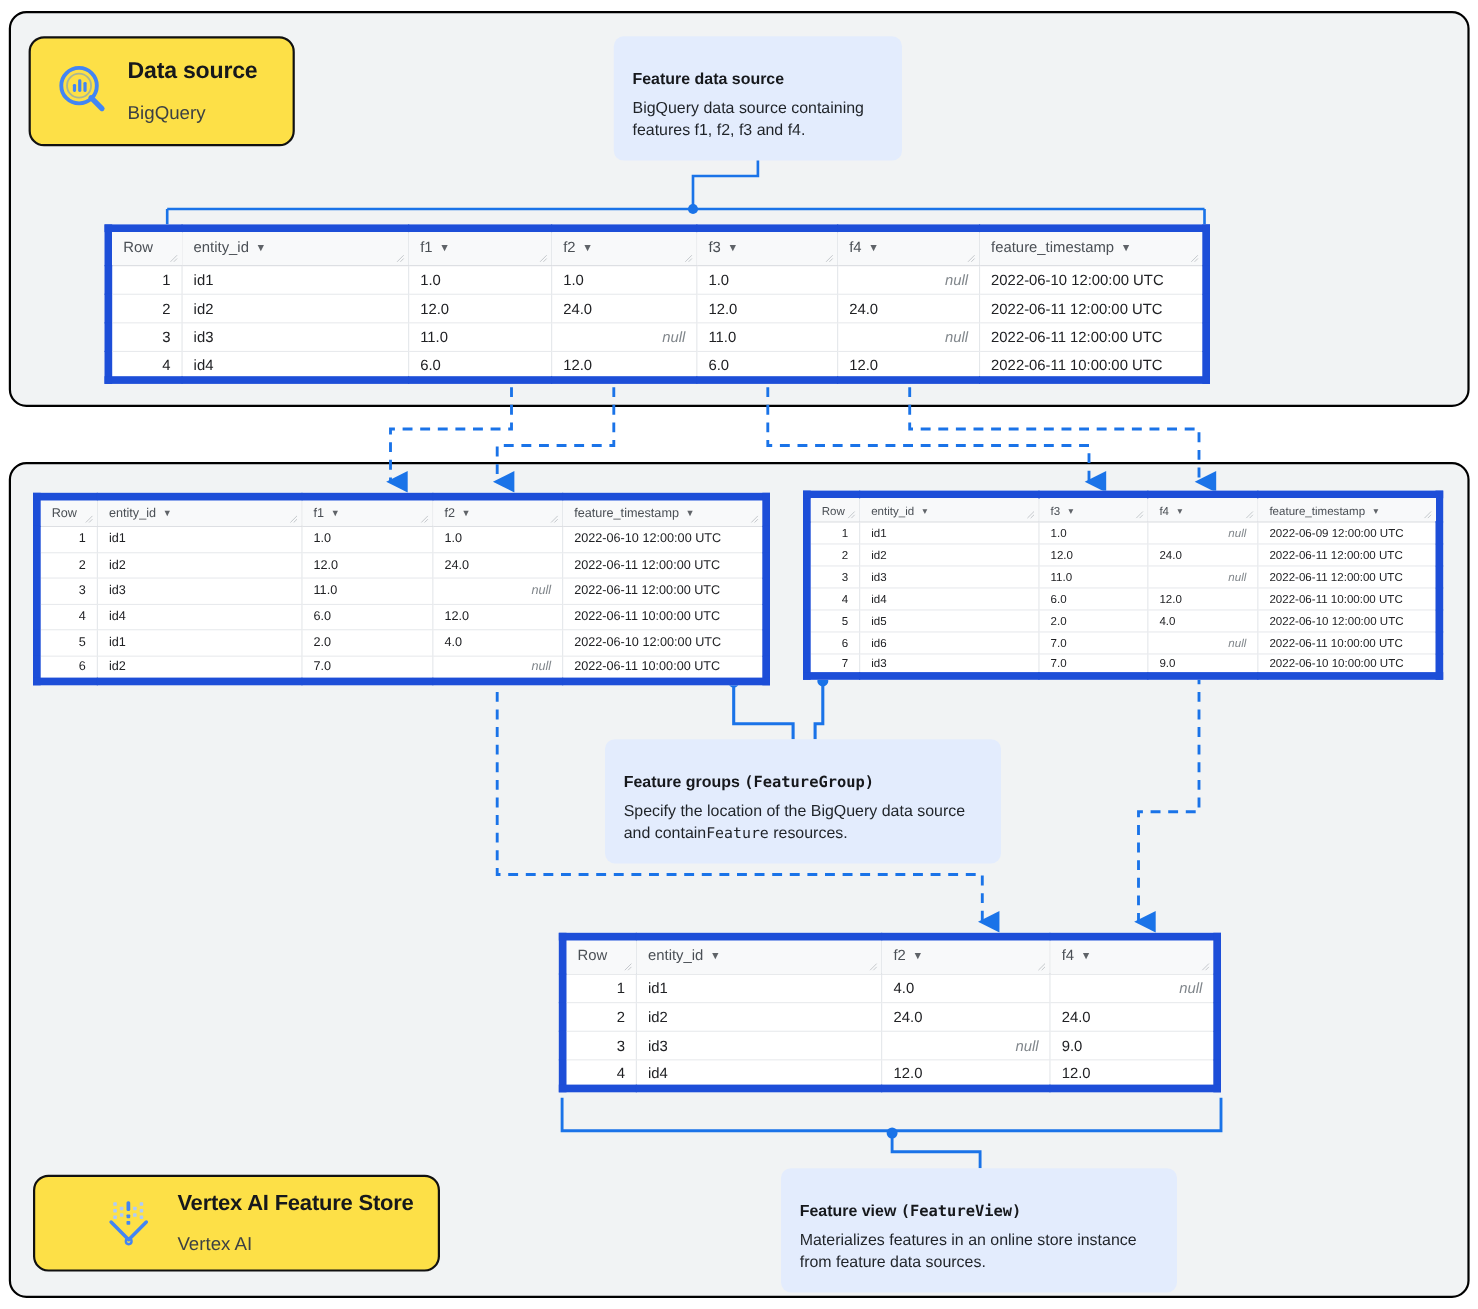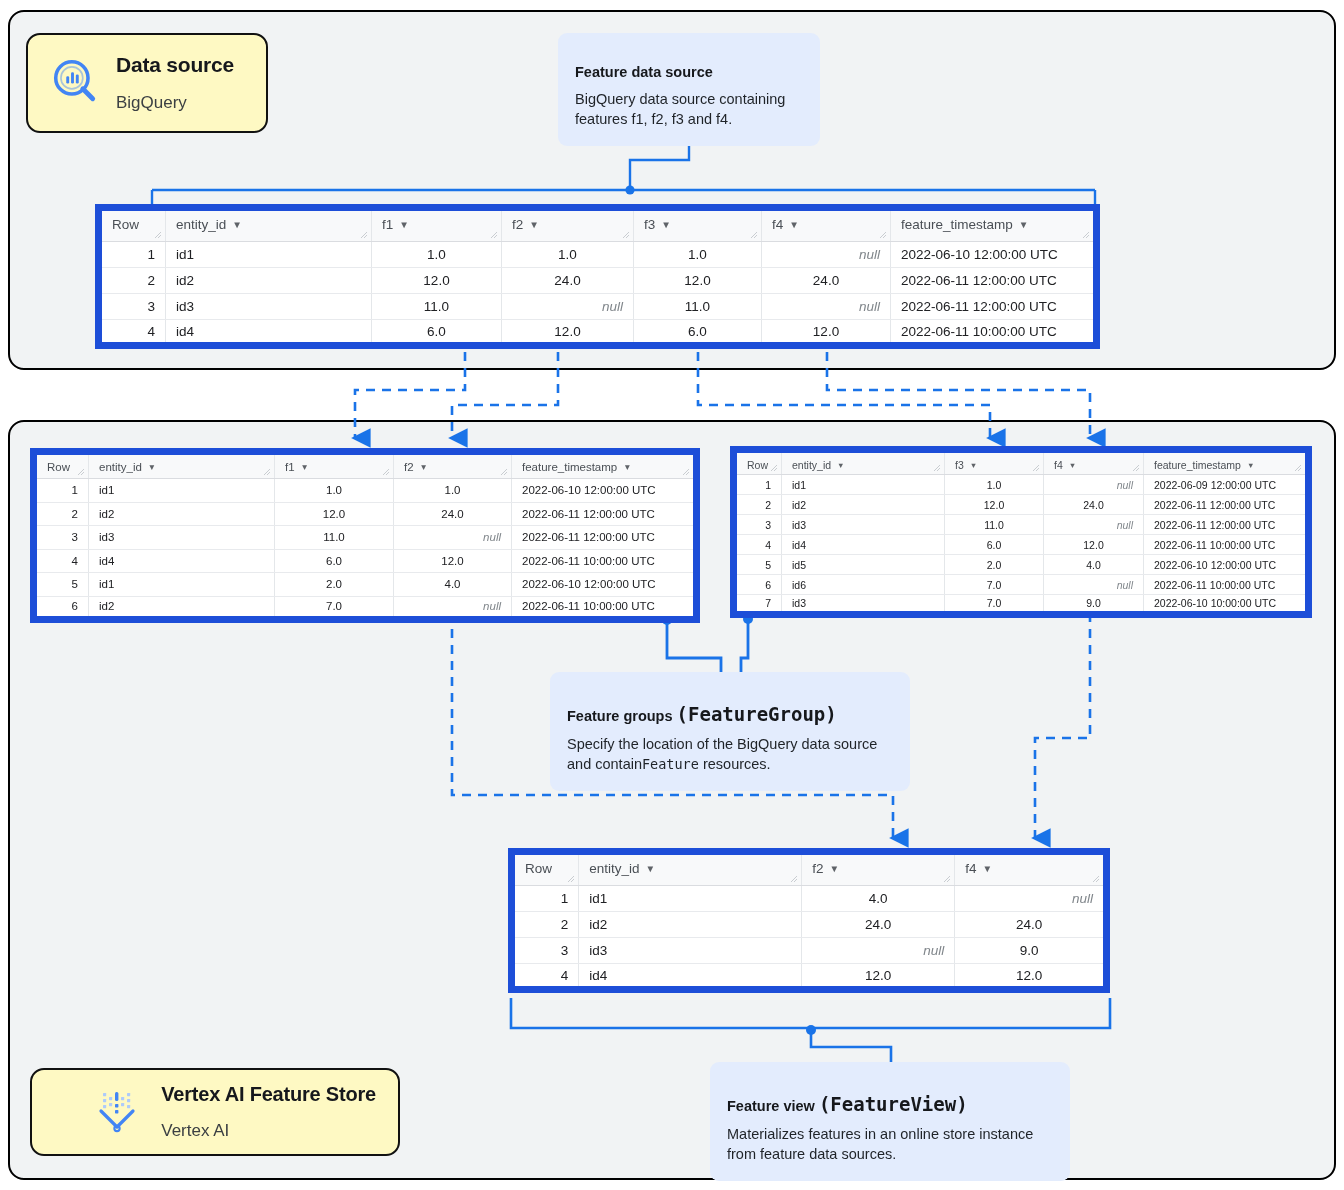--- a/index.html
+++ b/index.html
@@ -35,21 +35,21 @@
     border: 2px solid #000000;
     border-radius: 16px;
     z-index: 0;
   }
   #panel-top   { left: 8px;  top: 10px;  width: 1328px; height: 360px; }
   #panel-bottom{ left: 8px;  top: 420px; width: 1328px; height: 760px; }
 
   
   .badge {
     position: absolute;
-    background: #fef9c3;
+    background: #fde047;
     border: 2.5px solid #111111;
     border-radius: 14px;
     display: flex;
     align-items: center;
     gap: 16px;
     padding: 0 22px;
     z-index: 3;
   }
   #badge-datasource { left: 26px; top: 33px; width: 242px; height: 100px; }
   #badge-featurestore { left: 30px; top: 1068px; width: 370px; height: 88px; justify-content: flex-end; }
@@ -81,21 +81,21 @@
   #callout-feature-view        { left: 710px; top: 1062px; width: 360px; }
   .callout-title {
     font-size: 14.5px;
     font-weight: bold;
     color: #16181c;
     margin-bottom: 7px;
     line-height: 1.3;
   }
   .callout-title .mono {
     font-family: "DejaVu Sans Mono", "Liberation Mono", monospace;
-    font-size: 19px;
+    font-size: 14px;
     font-weight: bold;
   }
   .callout-body {
     font-size: 14.5px;
     color: #1f2328;
     line-height: 1.42;
   }
   .callout-body .mono {
     font-family: "DejaVu Sans Mono", "Liberation Mono", monospace;
     font-size: 13.5px;
@@ -137,21 +137,21 @@
     color: #5f6368;
     vertical-align: 1px;
   }
   .dtable thead th .grip {
     position: absolute;
     right: 3px; bottom: 2px;
     width: 8px; height: 8px;
     opacity: 0.55;
   }
   .dtable thead th.col-row { text-align: left; }
-  .dtable td.num { text-align: center; color: #202124; }
+  .dtable td.num { text-align: left; color: #202124; }
   .dtable td.null { text-align: right; color: #80868b; font-style: italic; }
   .dtable td.rownum { text-align: right; color: #202124; }
   .dtable td.ent { color: #202124; }
   .dtable td.ts { color: #202124; }
 
   
   .t-lg { font-size: 13.5px; }
   .t-lg th { height: 34px; }
   .t-lg td { height: 26px; }
   .t-md { font-size: 11.5px; }

